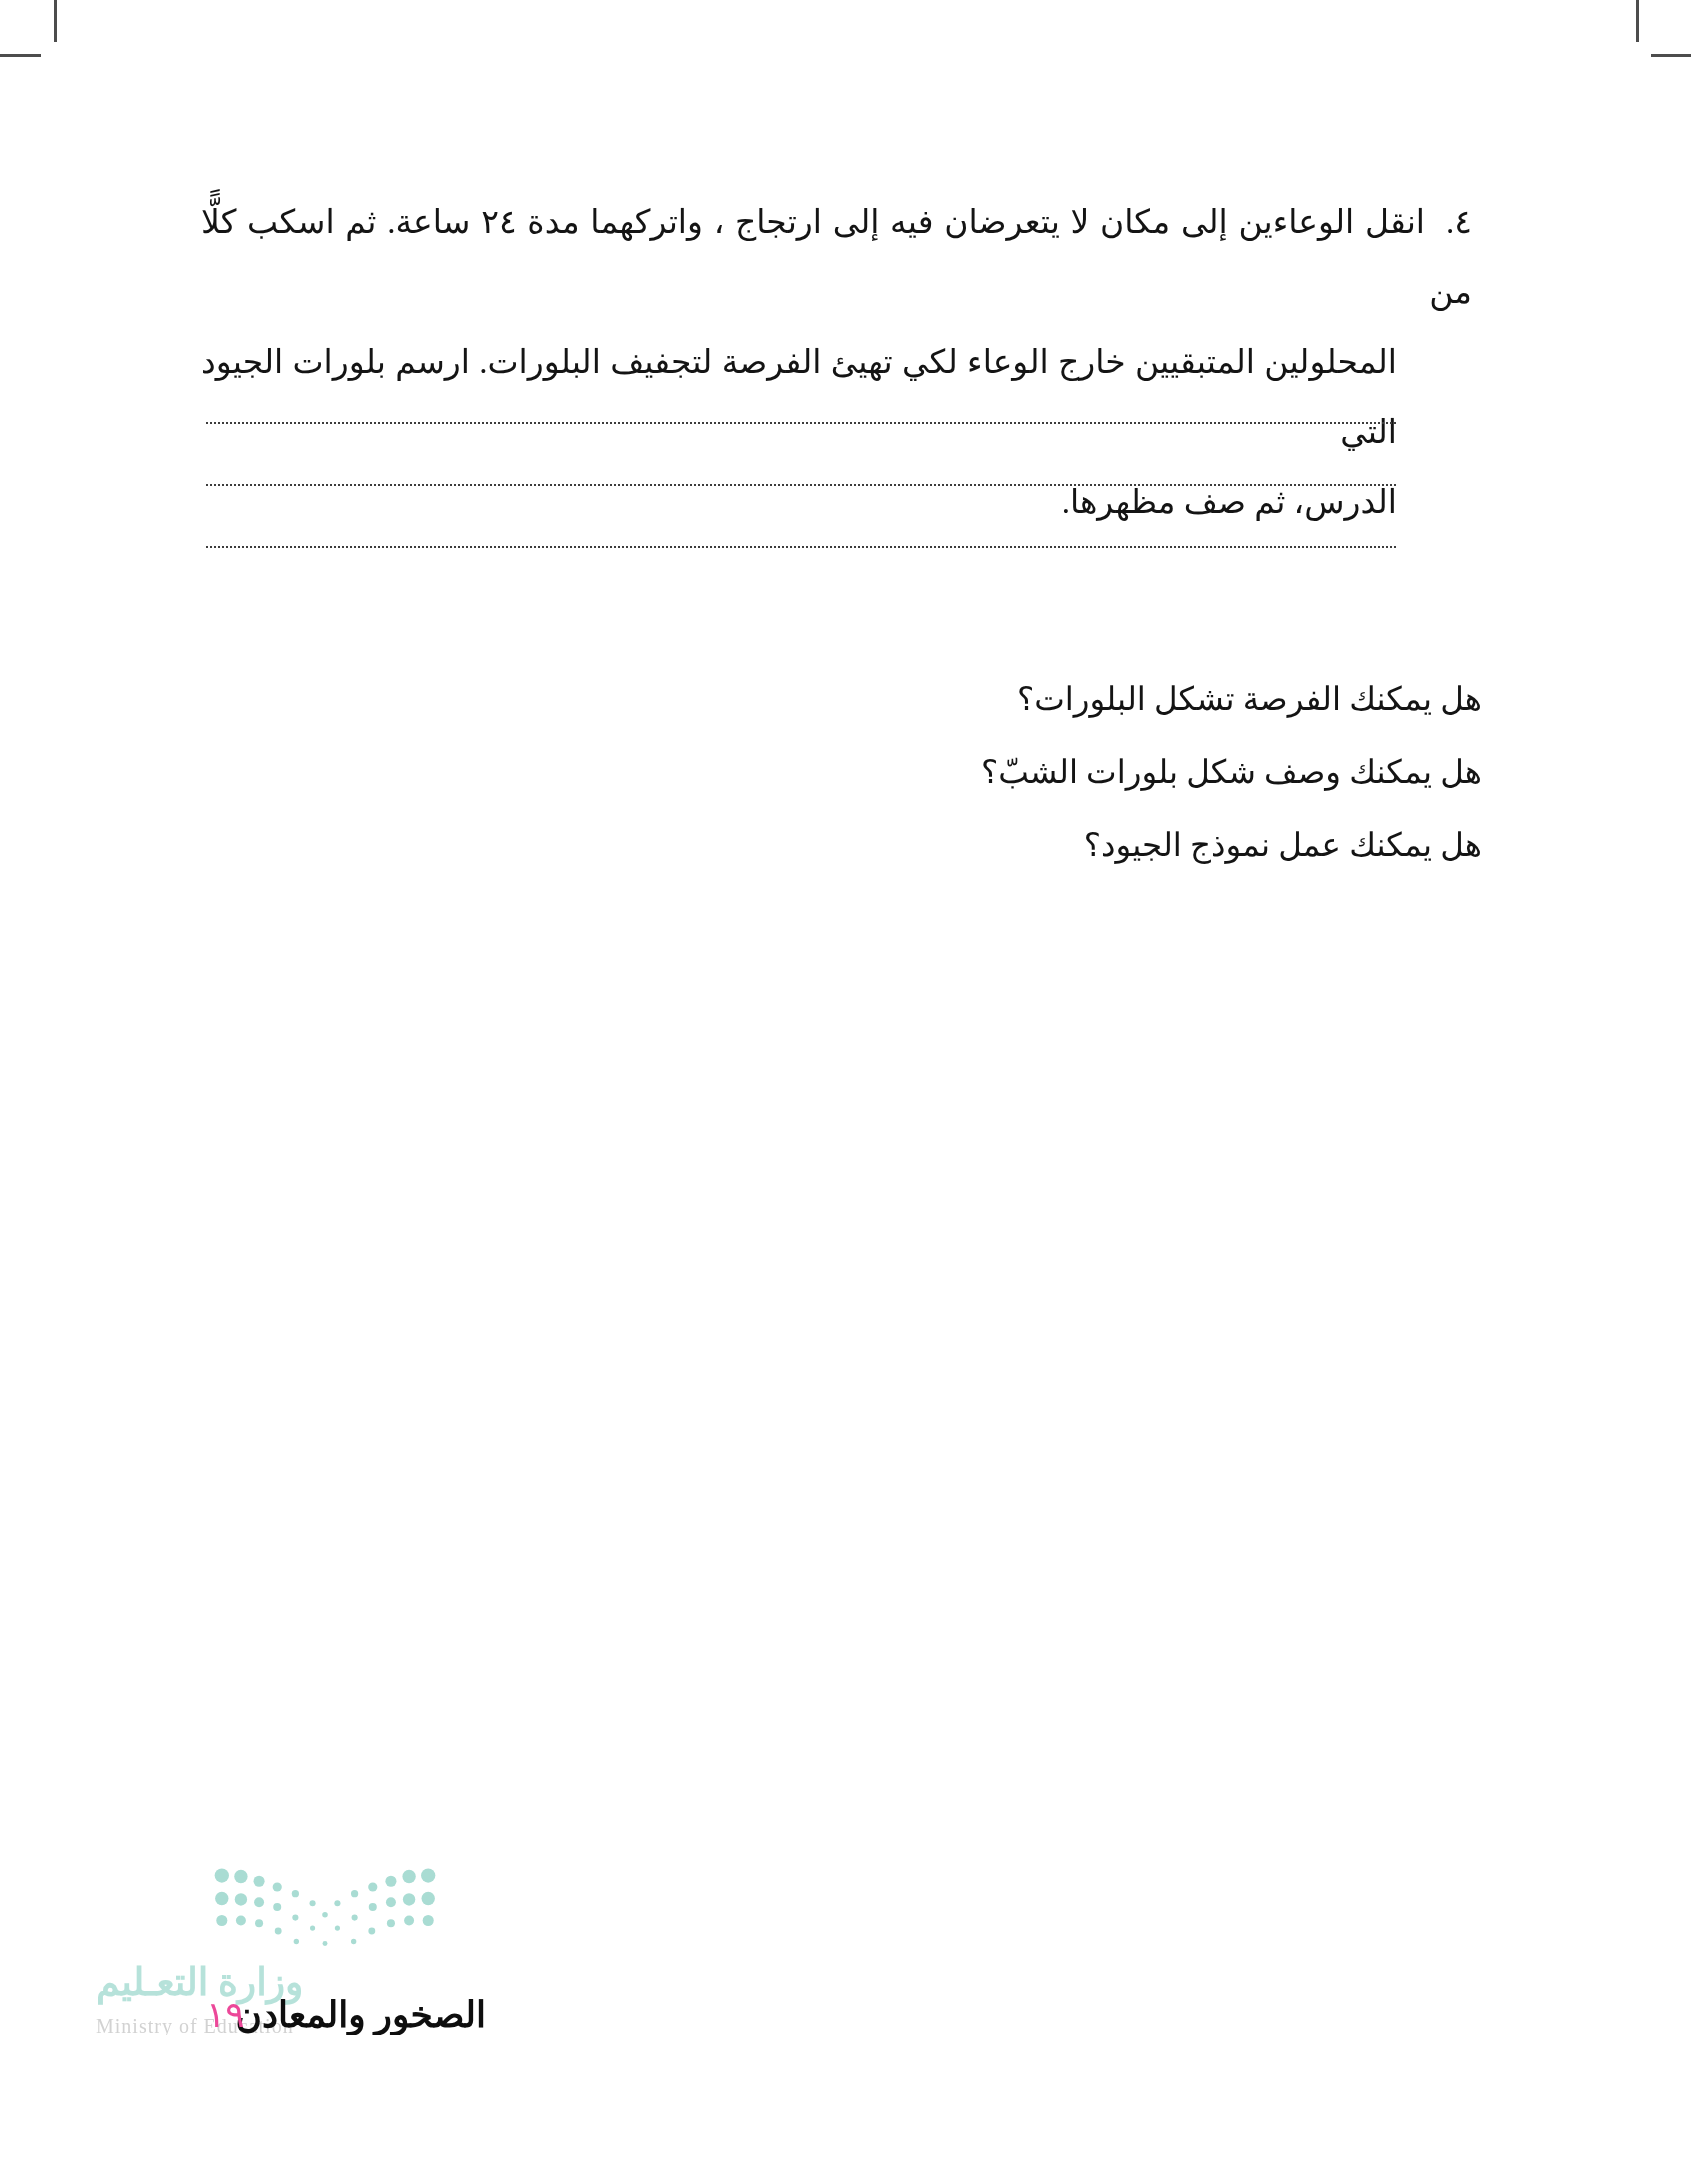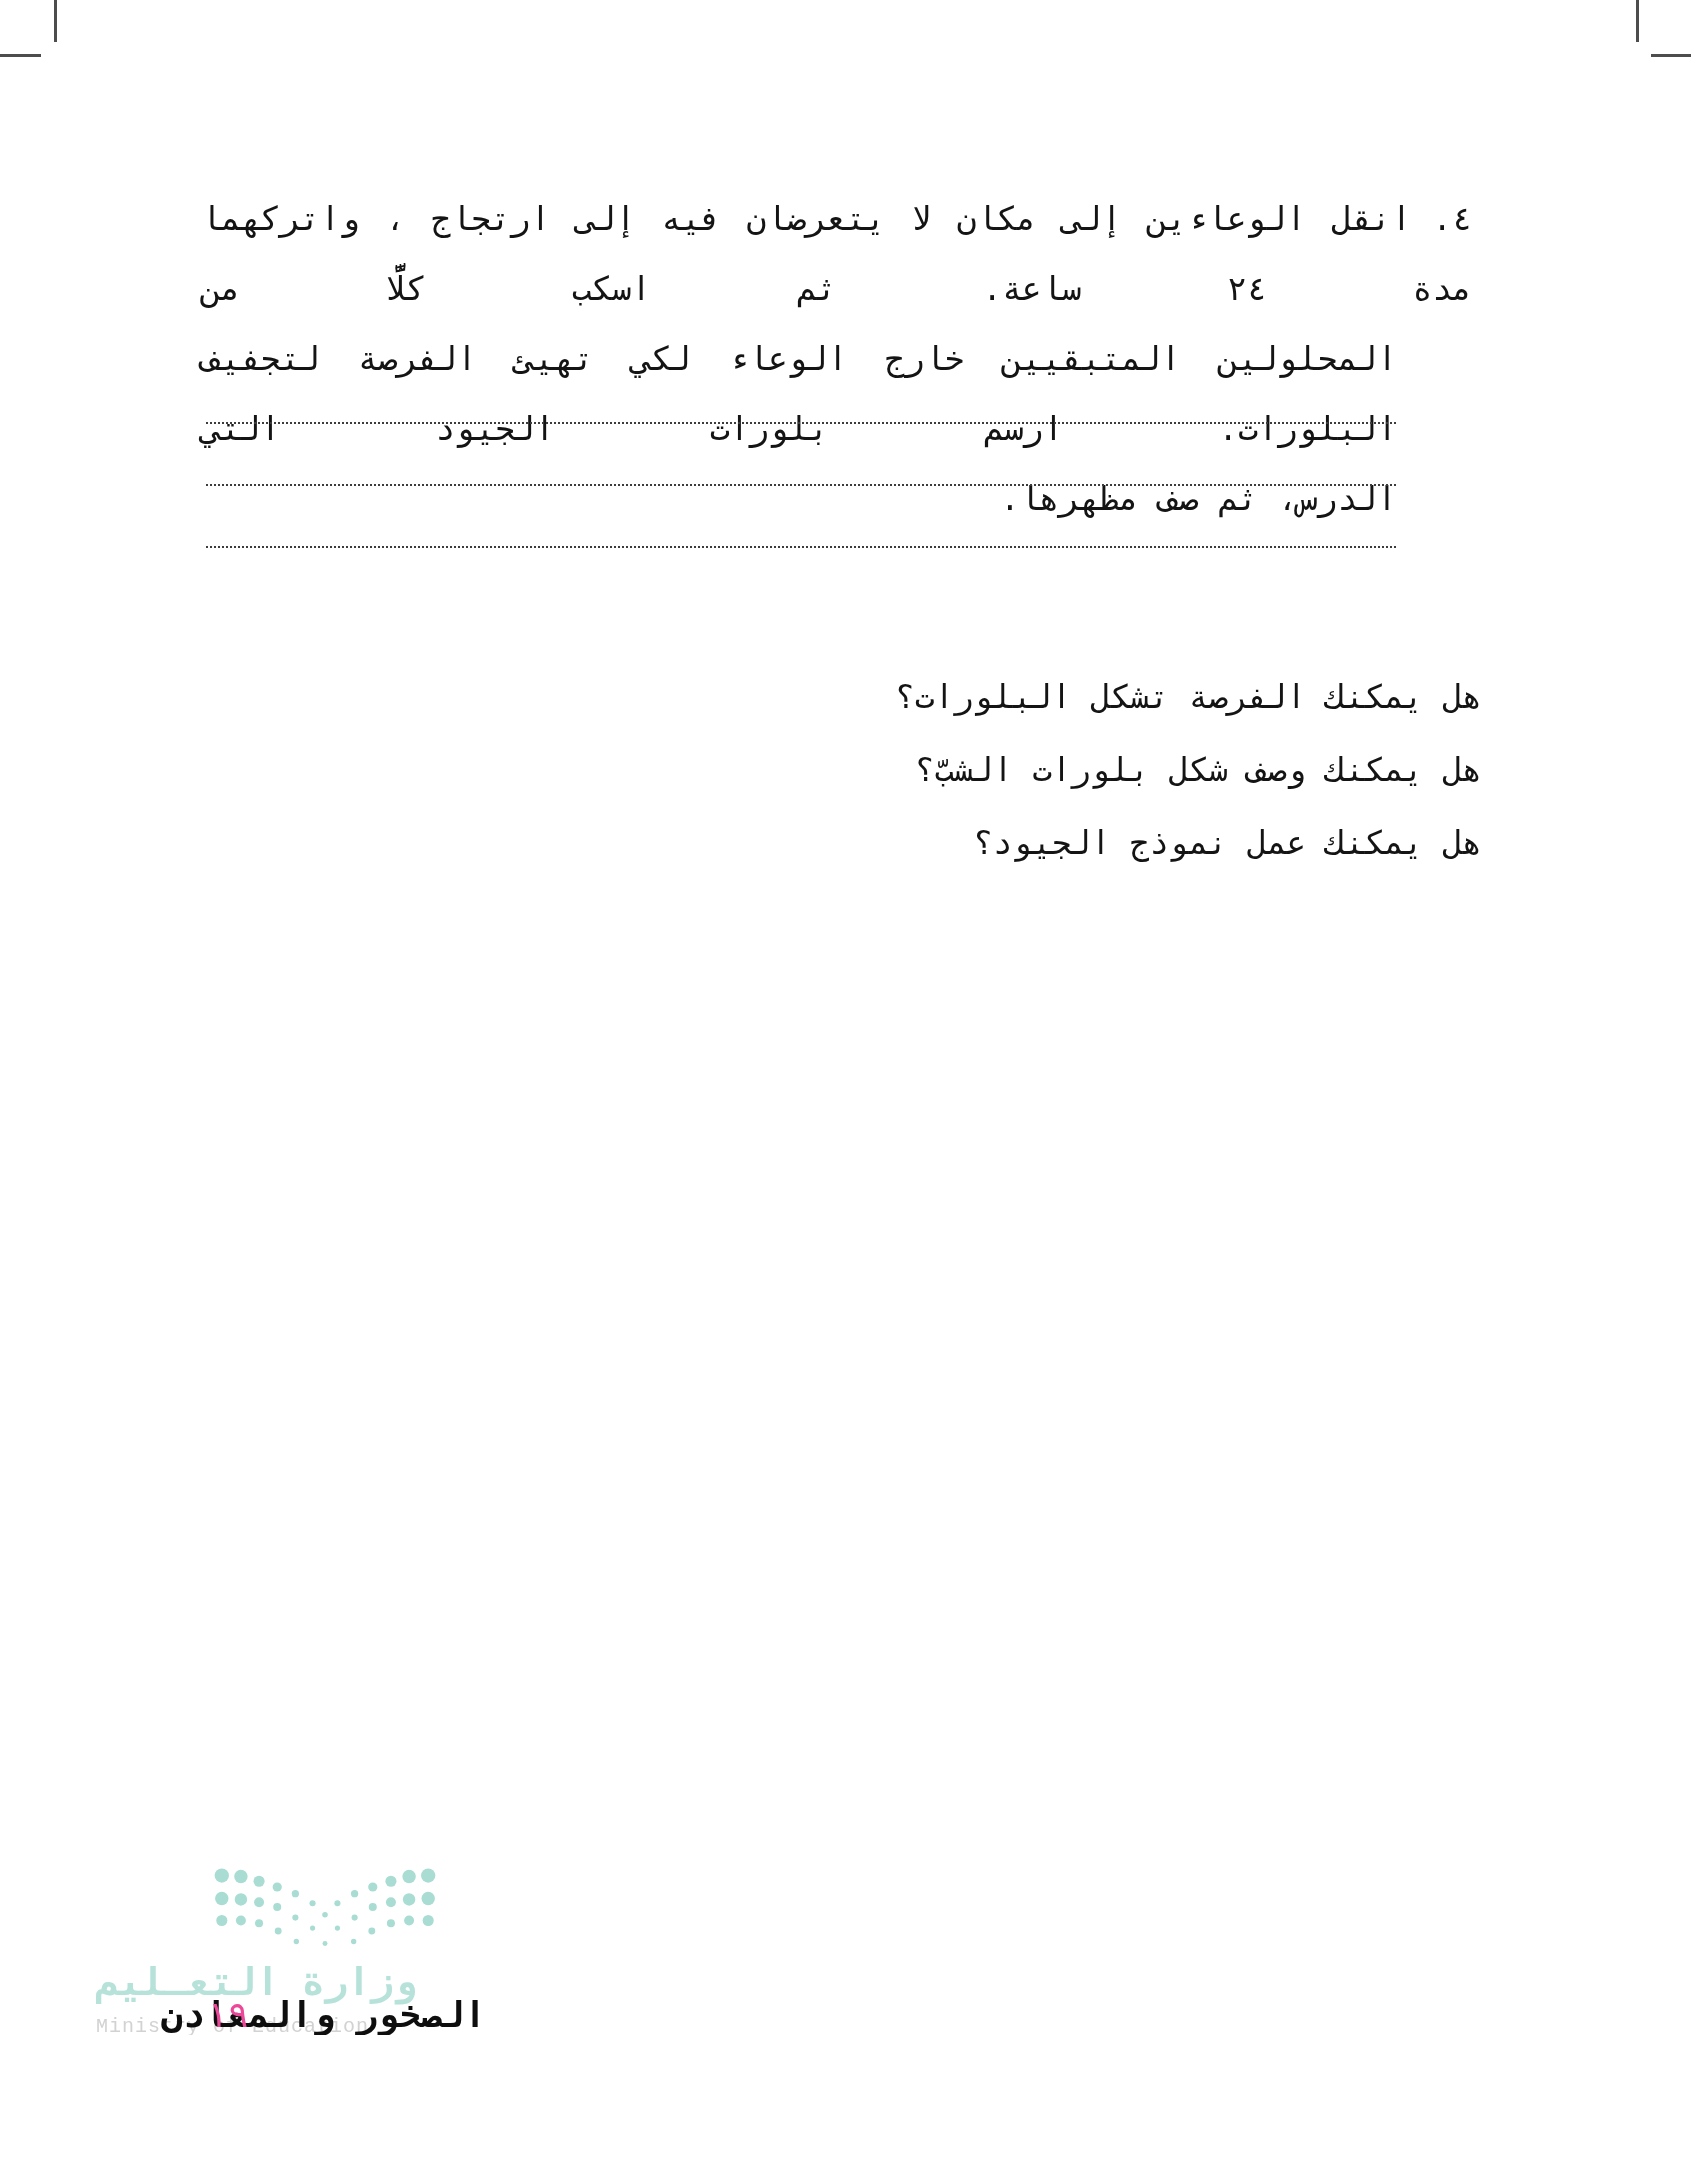--- a/index.html
+++ b/index.html
@@ -2,21 +2,21 @@
 <html lang="ar"><head>
 <meta charset="utf-8">
 <style>
   html, body { margin: 0; padding: 0; background: #ffffff; }
   .page {
     position: relative;
     width: 1692px;
     height: 2035px;
     background: #ffffff;
     overflow: hidden;
-    font-family: Liberation Mono, monospace;
+    font-family: Liberation Serif, serif;
     color: #141414;
   }
 
   
   .crop { position: absolute; background: #4d4d4d; }
   .crop.h { height: 2.9px; width: 41px; }
   .crop.v { width: 2.9px; height: 42px; }
 
   
   .step {

